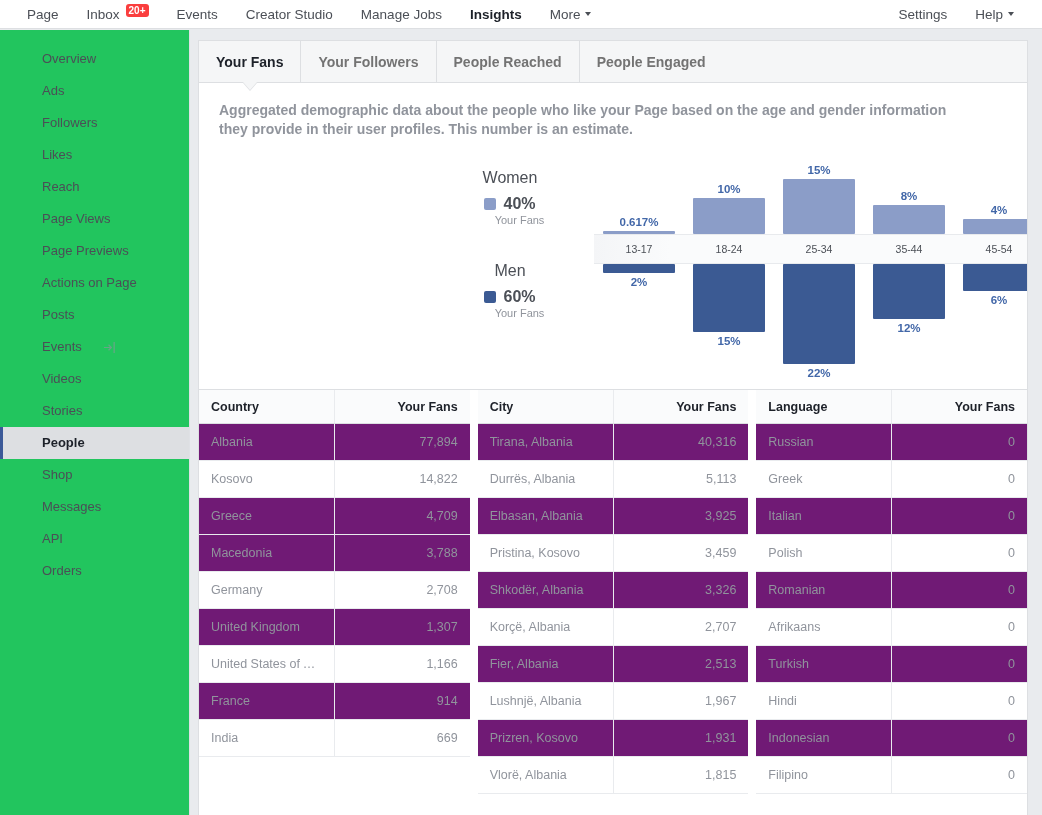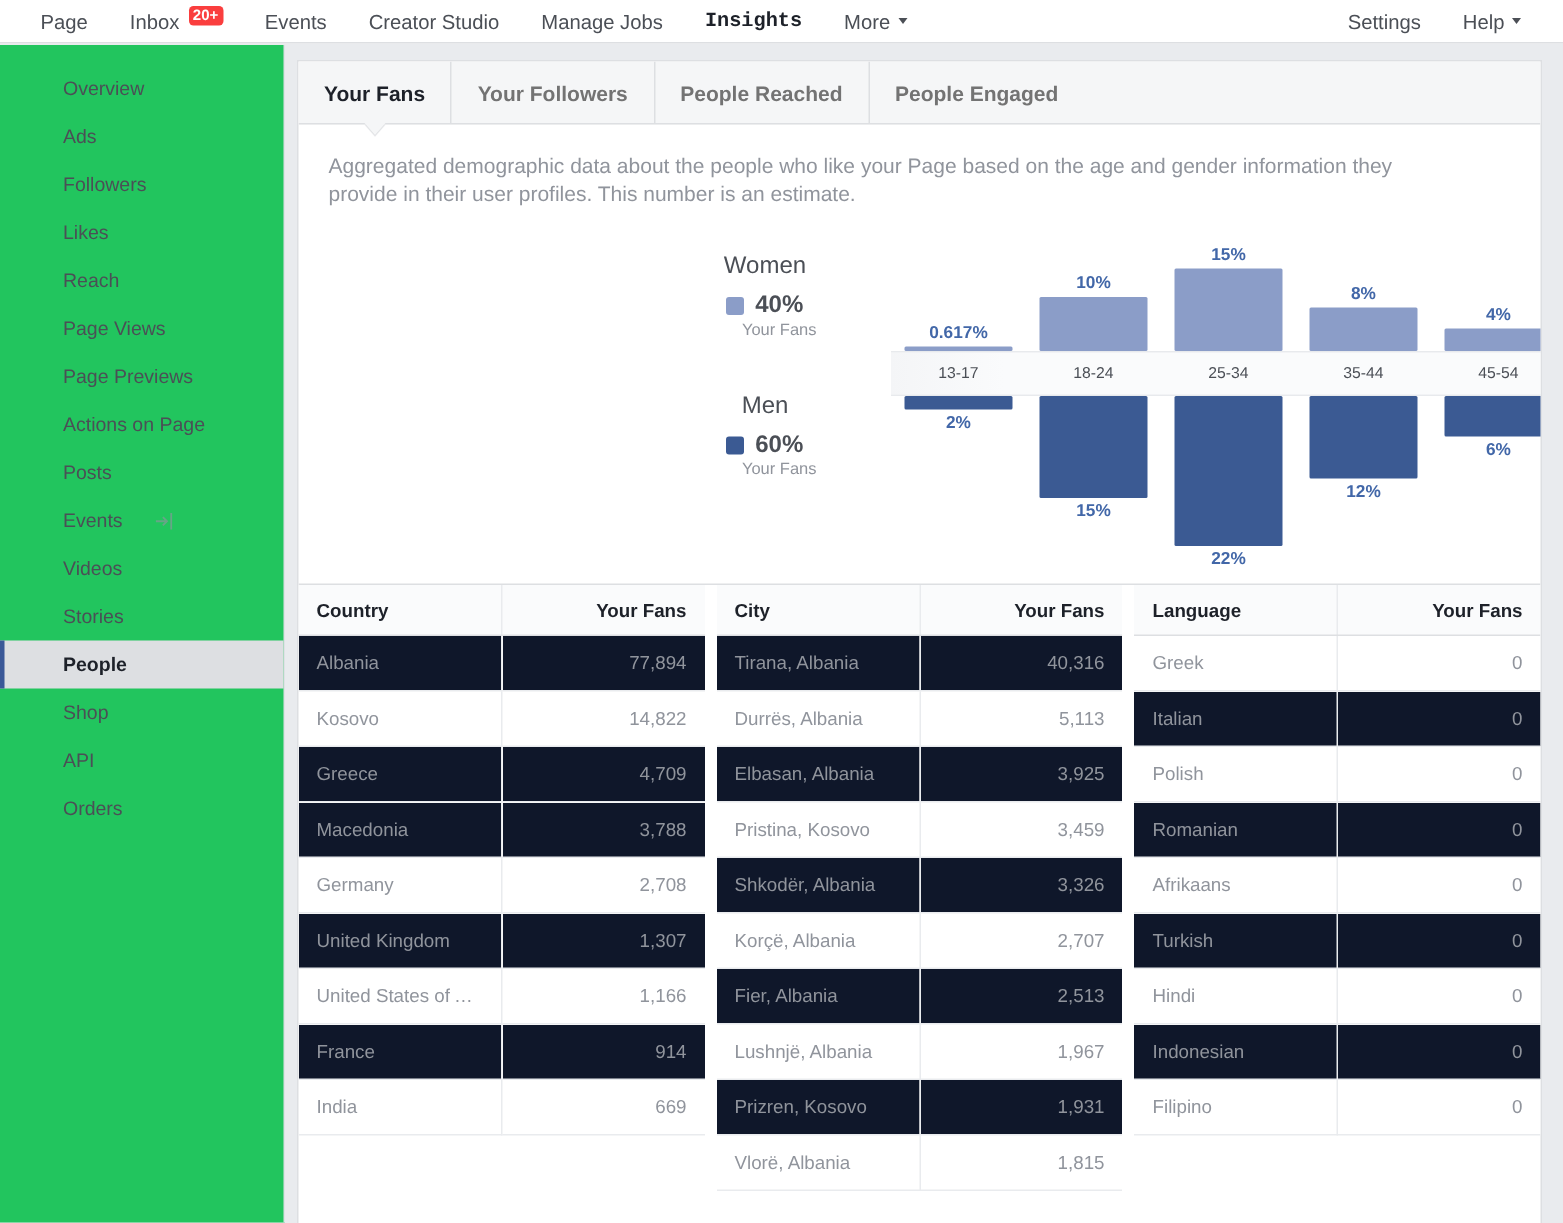--- a/index.html
+++ b/index.html
@@ -21,21 +21,21 @@
     display: flex; align-items: center;
   }
   .nav-left { display: flex; align-items: center; padding-left: 13px; }
   .nav-right { margin-left: auto; display: flex; align-items: center; padding-right: 14px; }
   .nav-item {
     font-size: 13.5px; color: #4b4f56;
     padding: 0 14px; height: 29px; line-height: 29px;
     white-space: nowrap; cursor: pointer;
     display: flex; align-items: center;
   }
-  .nav-item.active { color: #1d2129; font-weight: bold; font-family: Liberation Mono, monospace; }
+  .nav-item.active { color: #1d2129; font-weight: bold; }
   .badge {
     display: inline-block; margin-left: 6px;
     background: #fa3e3e; color: #fff;
     font-size: 10px; font-weight: bold;
     border-radius: 3px; padding: 1px 3px 1px 3px;
     line-height: 11px; position: relative; top: -4px;
   }
   .caret {
     display: inline-block; margin-left: 5px;
     width: 0; height: 0;
@@ -100,21 +100,21 @@
     border-left: 7px solid transparent;
     border-right: 7px solid transparent;
     border-top: 8px solid #f5f6f7;
     filter: drop-shadow(0 1px 0 #dddfe2);
   }
 
   
   #desc {
     padding: 18px 20px 4px 20px;
     font-size: 14px; line-height: 19px;
-    color: #90949c; font-weight: normal;
+    color: #90949c; font-weight: bold;
     max-width: 790px;
   }
 
   
   #chart {
     position: relative;
     height: 230px;
     margin: 8px 0 0 0;
   }
   #legend {
@@ -198,21 +198,21 @@
     white-space: nowrap;
   }
   th.num, td.num { text-align: right; border-right: none; }
   td {
     font-size: 12.5px; color: #90949c;
     padding: 11px 12px 11px 12px;
     border-bottom: 1px solid #e9ebee;
     border-right: 1px solid #e9ebee;
     white-space: nowrap; overflow: hidden; text-overflow: ellipsis;
   }
-  tr.odd td { background: #0f172a; }
+  tr.odd td { background: #701a75; }
   tr.even td { background: #ffffff; }
 </style>
 </head>
 <body>
 
 <div id="topnav">
   <div class="nav-left" id="nav-left">
       <div class="nav-item">
         <span>Page</span>
       </div>
@@ -291,20 +291,23 @@
     <div class="side-item">
       <span>Stories</span>
     </div>
     <div class="side-item selected">
       <span>People</span>
     </div>
     <div class="side-item">
       <span>Shop</span>
     </div>
     <div class="side-item">
+      <span>Messages</span>
+    </div>
+    <div class="side-item">
       <span>API</span>
     </div>
     <div class="side-item">
       <span>Orders</span>
     </div>
   </div>
 
 <div id="card">
 
   <div id="tabs">
@@ -506,20 +509,24 @@
       </div>
       <div class="tbl-col">
         <table>
           <thead>
             <tr>
               <th>Language</th>
               <th class="num">Your Fans</th>
             </tr>
           </thead>
           <tbody>
+            <tr class="odd">
+              <td>Russian</td>
+              <td class="num">0</td>
+            </tr>
             <tr class="even">
               <td>Greek</td>
               <td class="num">0</td>
             </tr>
             <tr class="odd">
               <td>Italian</td>
               <td class="num">0</td>
             </tr>
             <tr class="even">
               <td>Polish</td>

